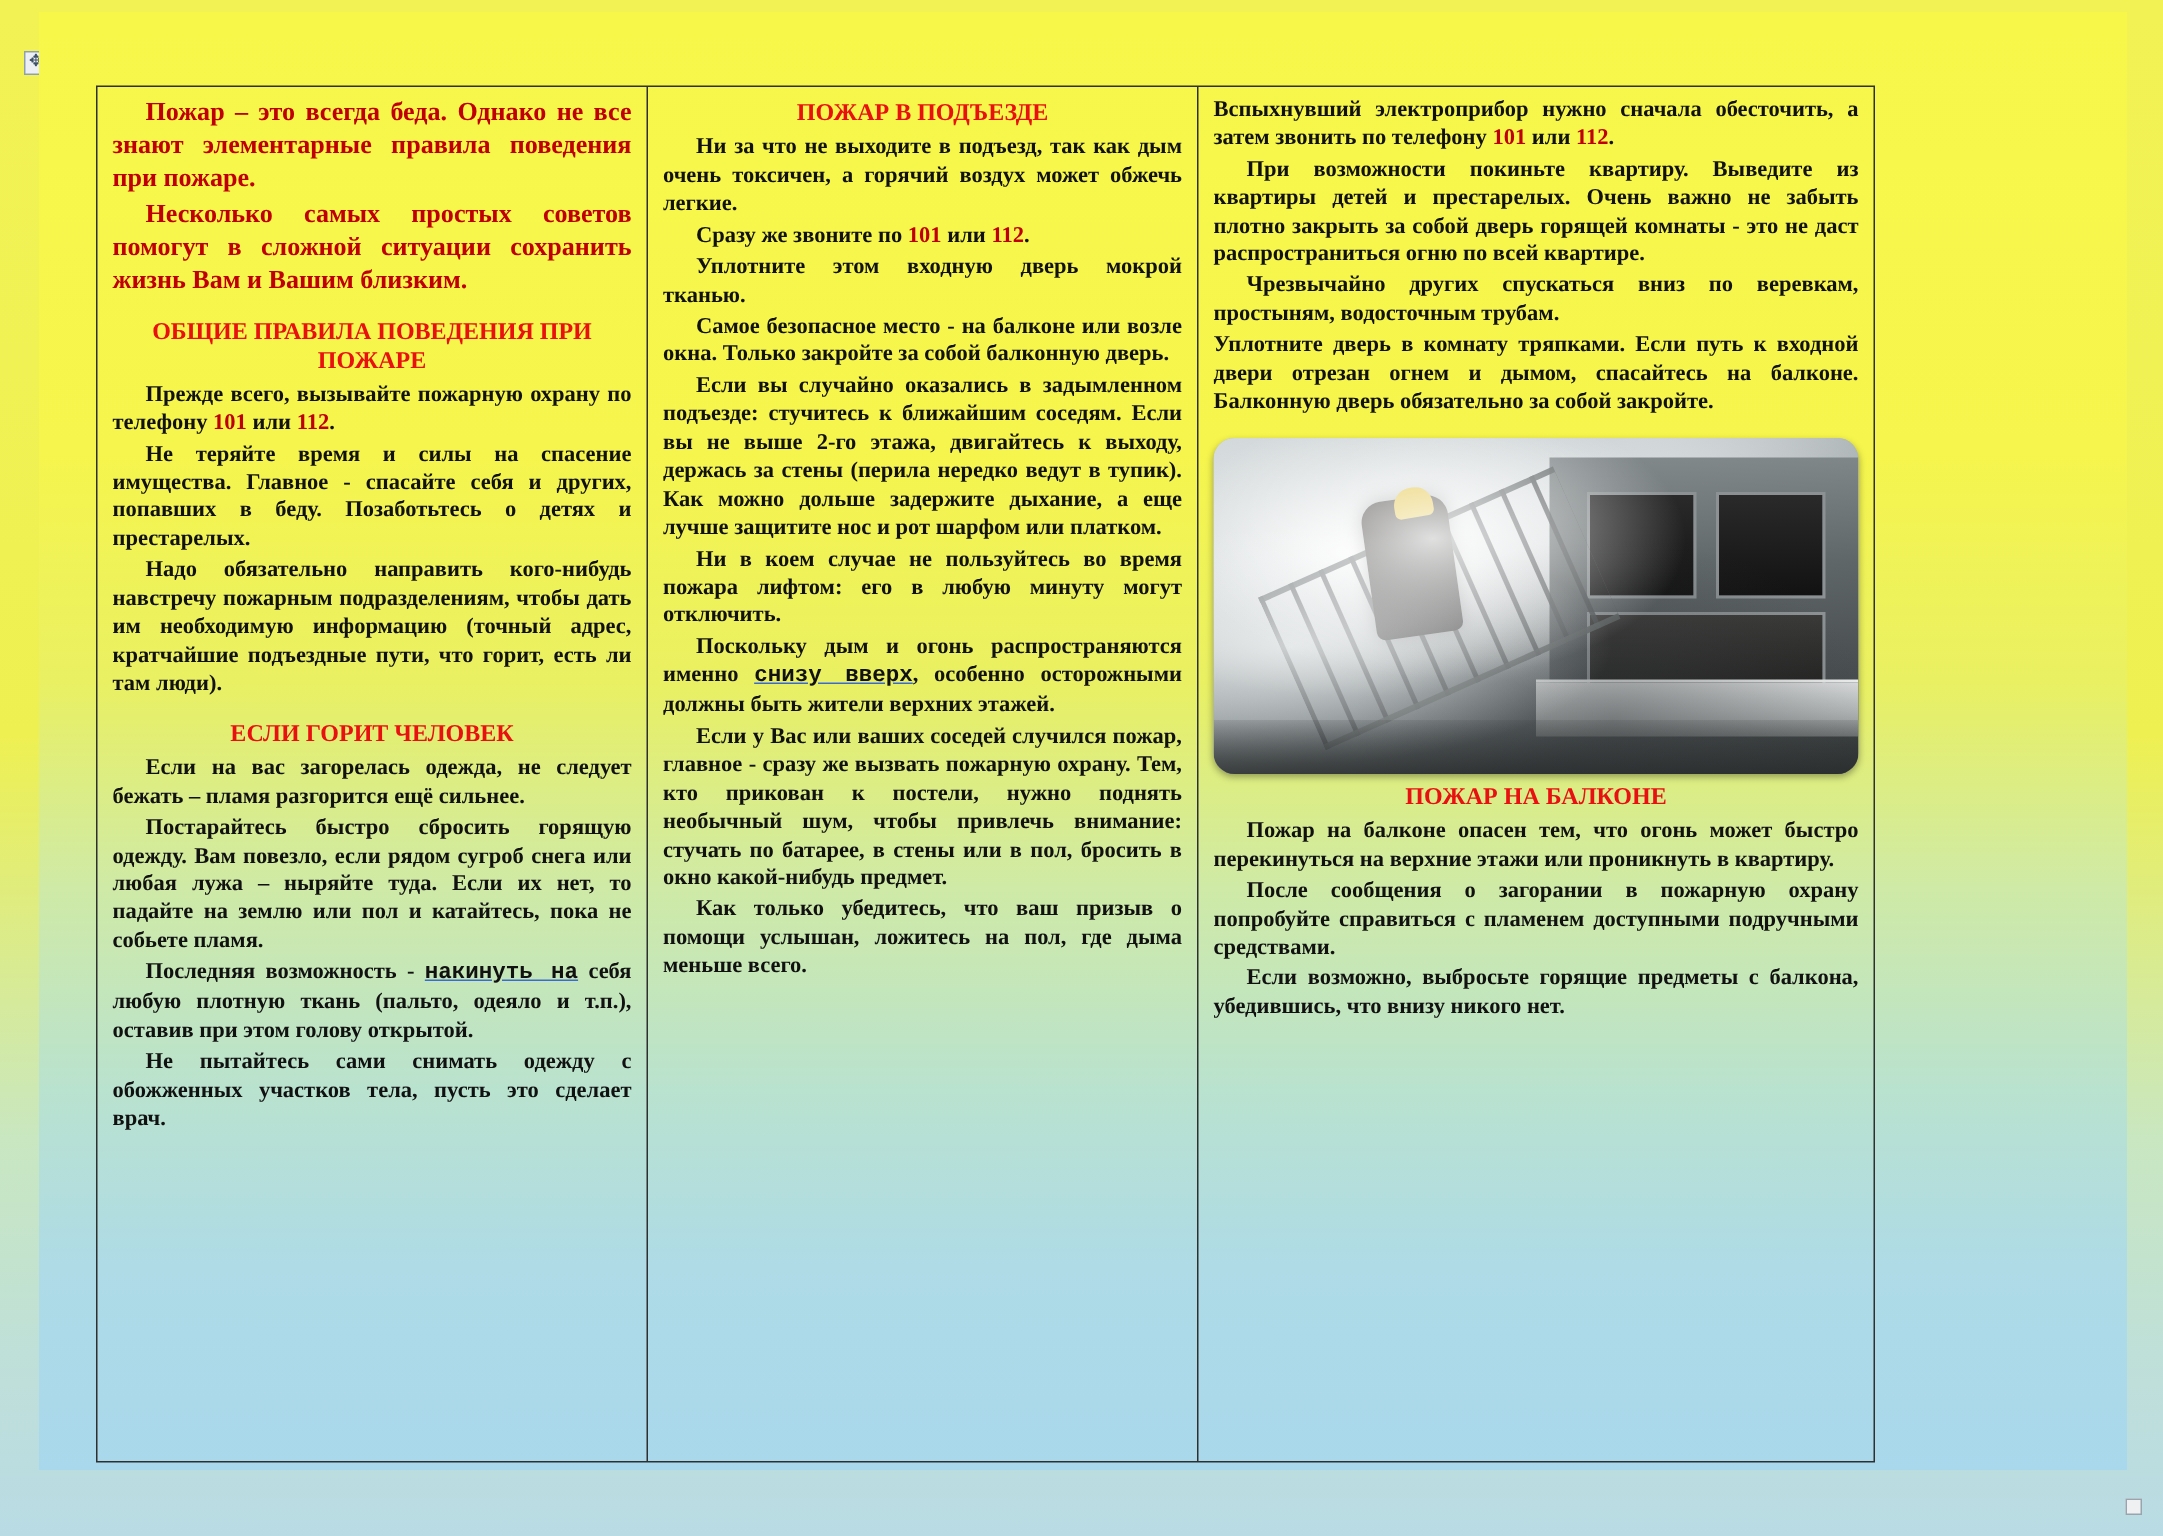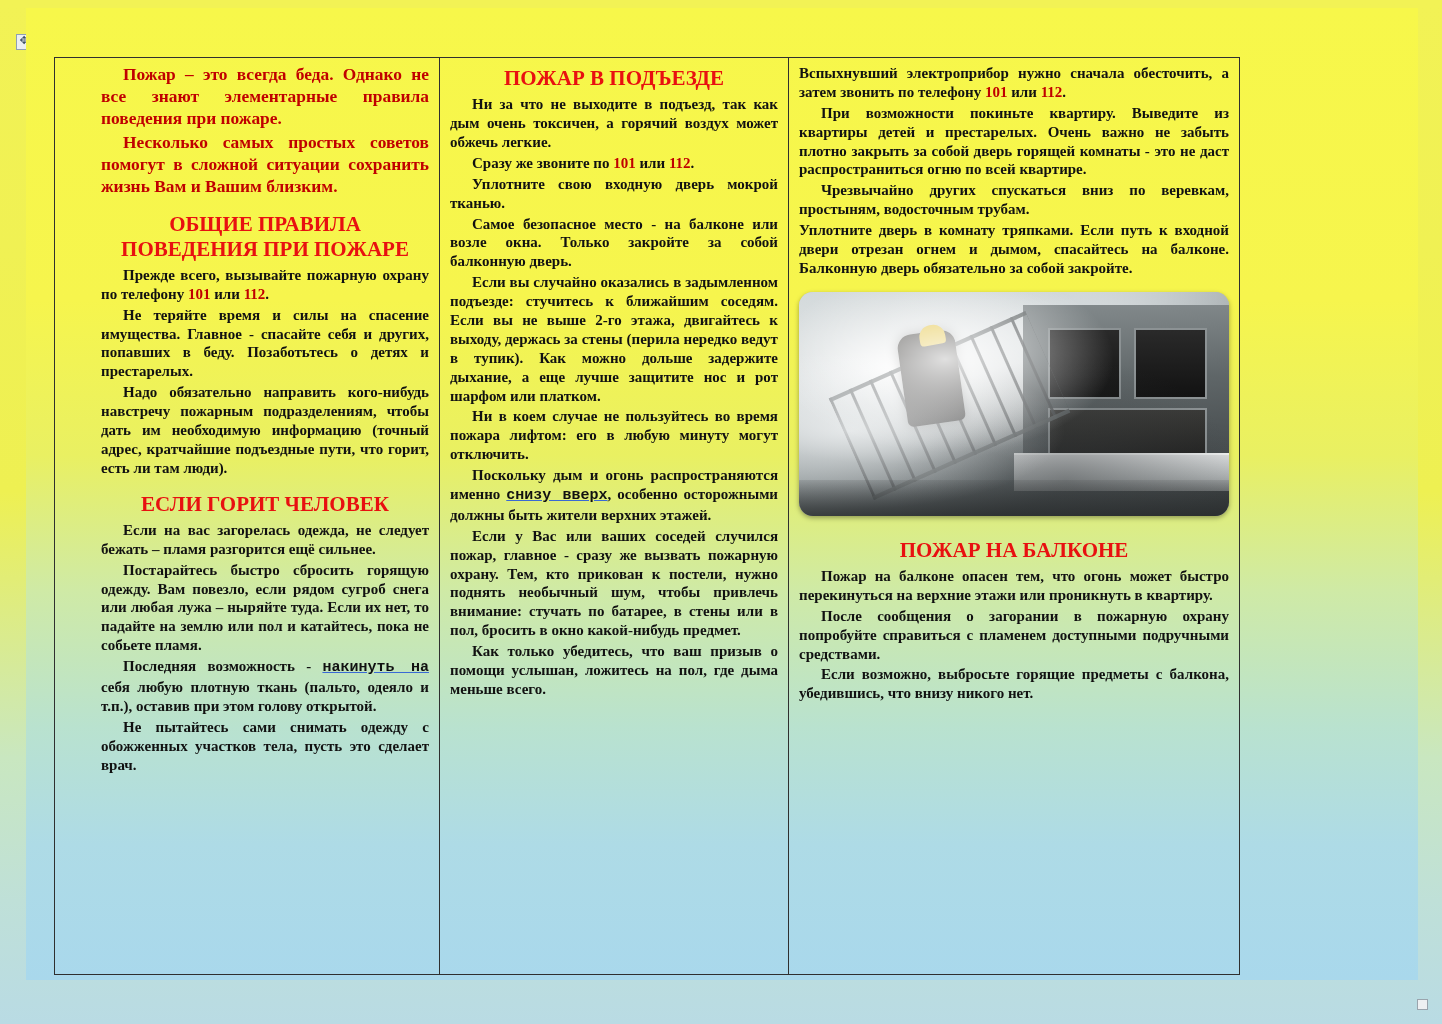--- a/index.html
+++ b/index.html
@@ -49,28 +49,27 @@
     color: #3f5168;
     font-size: 11px;
     line-height: 12px;
     text-align: center;
     font-family: "DejaVu Sans", sans-serif;
   }
 
   
   .frame {
     position: absolute;
-    left: 28px;
+    left: 38px;
     top: 49px;
     width: 1186px;
     height: 918px;
     border: 1px solid #2f2f2f;
     box-sizing: border-box;
     display: flex;
-    padding-left: 36px;
   }
   .col {
     box-sizing: border-box;
     padding: 6px 10px 4px 10px;
     position: relative;
   }
   .col.c1 { width: 458px; border-right: 1px solid #2f2f2f; }
   .col.c2 { width: 458px; border-right: 1px solid #2f2f2f; }
   .col.c3 { width: 458px; }
 
@@ -86,21 +85,21 @@
   }
   p.noindent { text-indent: 0; }
 
   .intro p {
     color: #c00000;
     font-size: 17.4px;
   }
 
   h2 {
     margin: 14px 0 4px 0;
-    font-size: 21px;
+    font-size: 16px;
     line-height: 1.2;
     color: #e81010;
     text-align: center;
     font-weight: bold;
     font-family: "Liberation Serif", serif;
     text-transform: uppercase;
   }
   h2.tight { margin-top: 10px; }
 
   .num { color: #c00000; }
@@ -242,21 +241,21 @@
         <p>Постарайтесь быстро сбросить горящую одежду. Вам повезло, если рядом сугроб снега или любая лужа – ныряйте туда. Если их нет, то падайте на землю или пол и катайтесь, пока не собьете пламя.</p>
         <p>Последняя возможность - <span class="u">накинуть на</span> себя любую плотную ткань (пальто, одеяло и т.п.), оставив при этом голову открытой.</p>
         <p>Не пытайтесь сами снимать одежду с обожженных участков тела, пусть это сделает врач.</p>
       </div>
 
       <div class="col c2">
         <h2 class="tight" style="margin-top:2px;">ПОЖАР В ПОДЪЕЗДЕ</h2>
 
         <p>Ни за что не выходите в подъезд, так как дым очень токсичен, а горячий воздух может обжечь легкие.</p>
         <p>Сразу же звоните по <span class="num" style="color: rgb(192, 0, 0);">101</span> или <span class="num" style="color: rgb(192, 0, 0);">112</span>.</p>
-        <p>Уплотните свою входную дверь мокрой тканью.</p>
+        <p>Уплотните этом входную дверь мокрой тканью.</p>
         <p>Самое безопасное место - на балконе или возле окна. Только закройте за собой балконную дверь.</p>
         <p>Если вы случайно оказались в задымленном подъезде: стучитесь к ближайшим соседям. Если вы не выше 2-го этажа, двигайтесь к выходу, держась за стены (перила нередко ведут в тупик). Как можно дольше задержите дыхание, а еще лучше защитите нос и рот шарфом или платком.</p>
         <p>Ни в коем случае не пользуйтесь во время пожара лифтом: его в любую минуту могут отключить.</p>
         <p>Поскольку дым и огонь распространяются именно <span class="u">снизу вверх</span>, особенно осторожными должны быть жители верхних этажей.</p>
 
 
         <p>Если у Вас или ваших соседей случился пожар, главное - сразу же вызвать пожарную охрану. Тем, кто прикован к постели, нужно поднять необычный шум, чтобы привлечь внимание: стучать по батарее, в стены или в пол, бросить в окно какой-нибудь предмет.</p>
         <p>Как только убедитесь, что ваш призыв о помощи услышан, ложитесь на пол, где дыма меньше всего.</p>
       </div>
 
@@ -274,21 +273,21 @@
             <div class="ph-window ph-w3"></div>
             <div class="ph-balcony"></div>
             <div class="ph-ladder"></div>
             <div class="ph-firefighter"></div>
             <div class="ph-helmet"></div>
             <div class="ph-smoke"></div>
             <div class="ph-ground"></div>
           </div>
         </div>
 
-        <h2 style="margin-top:22px;">ПОЖАР НА БАЛКОНЕ</h2>
+        <h2 style="margin-top:6px;">ПОЖАР НА БАЛКОНЕ</h2>
 
         <p>Пожар на балконе опасен тем, что огонь может быстро перекинуться на верхние этажи или проникнуть в квартиру.</p>
         <p>После сообщения о загорании в пожарную охрану попробуйте справиться с пламенем доступными подручными средствами.</p>
         <p>Если возможно, выбросьте горящие предметы с балкона, убедившись, что внизу никого нет.</p>
       </div>
 
     </div>
   </div>
 
   <div class="scroll-dot"></div>

